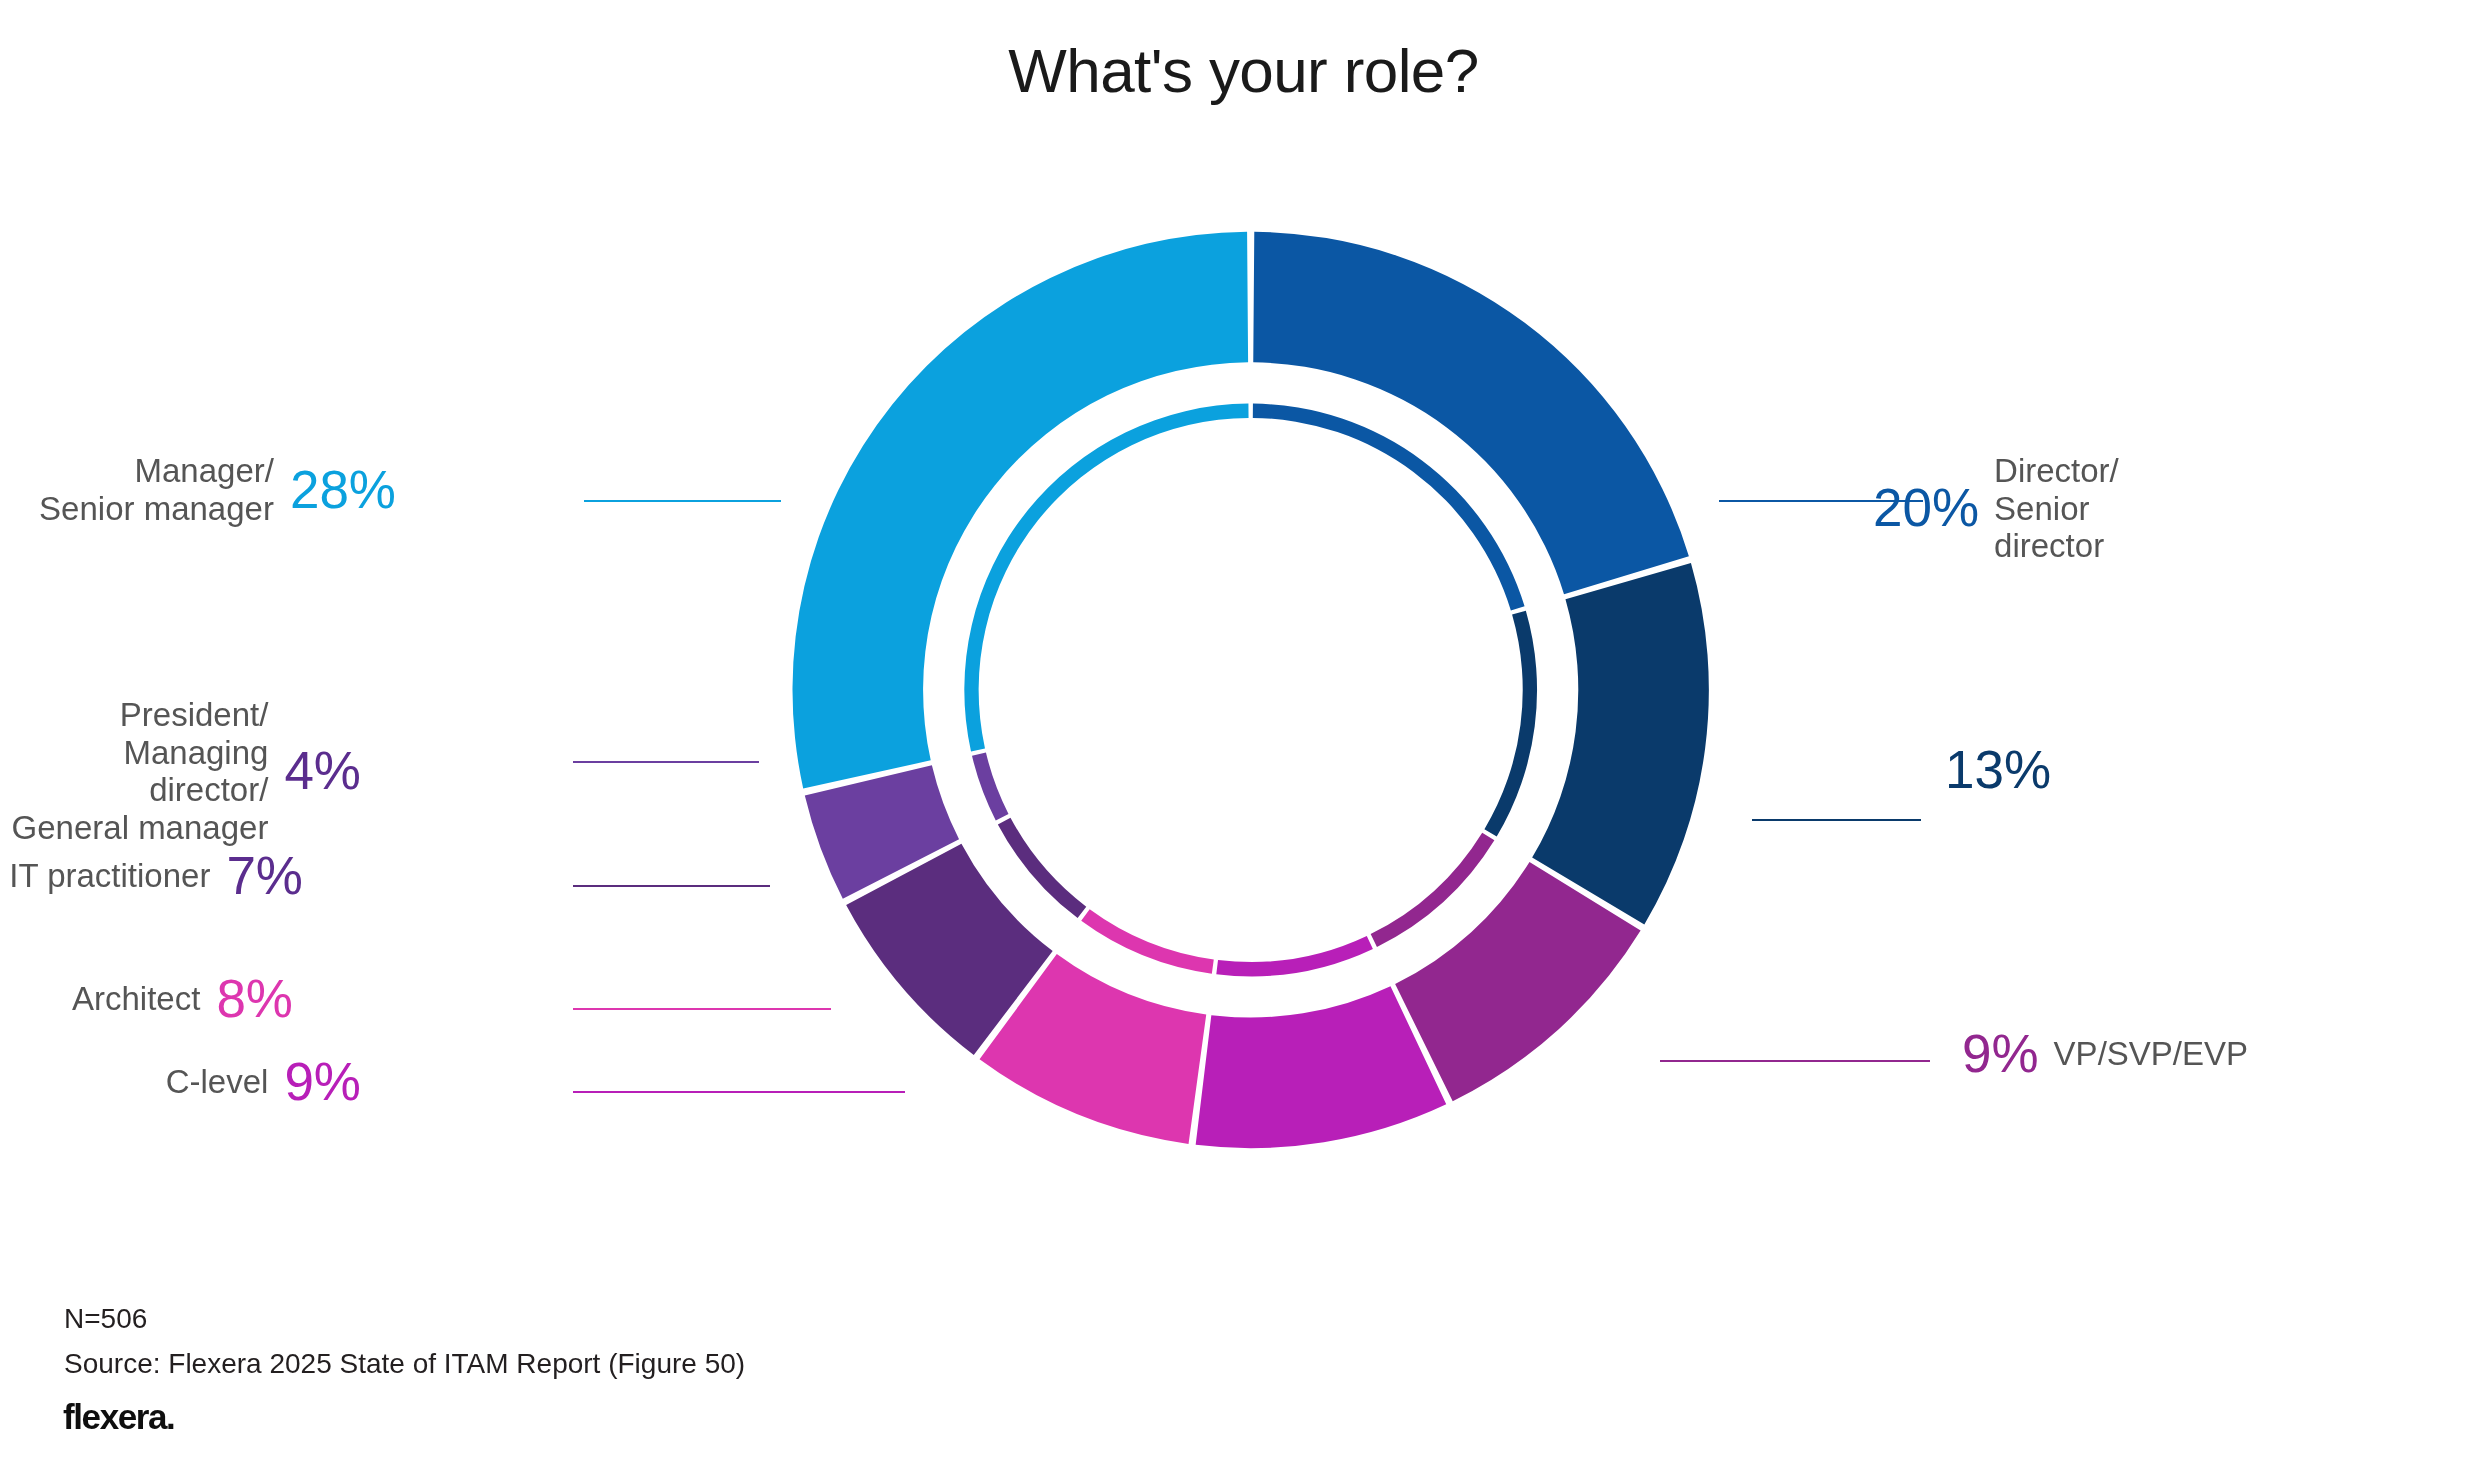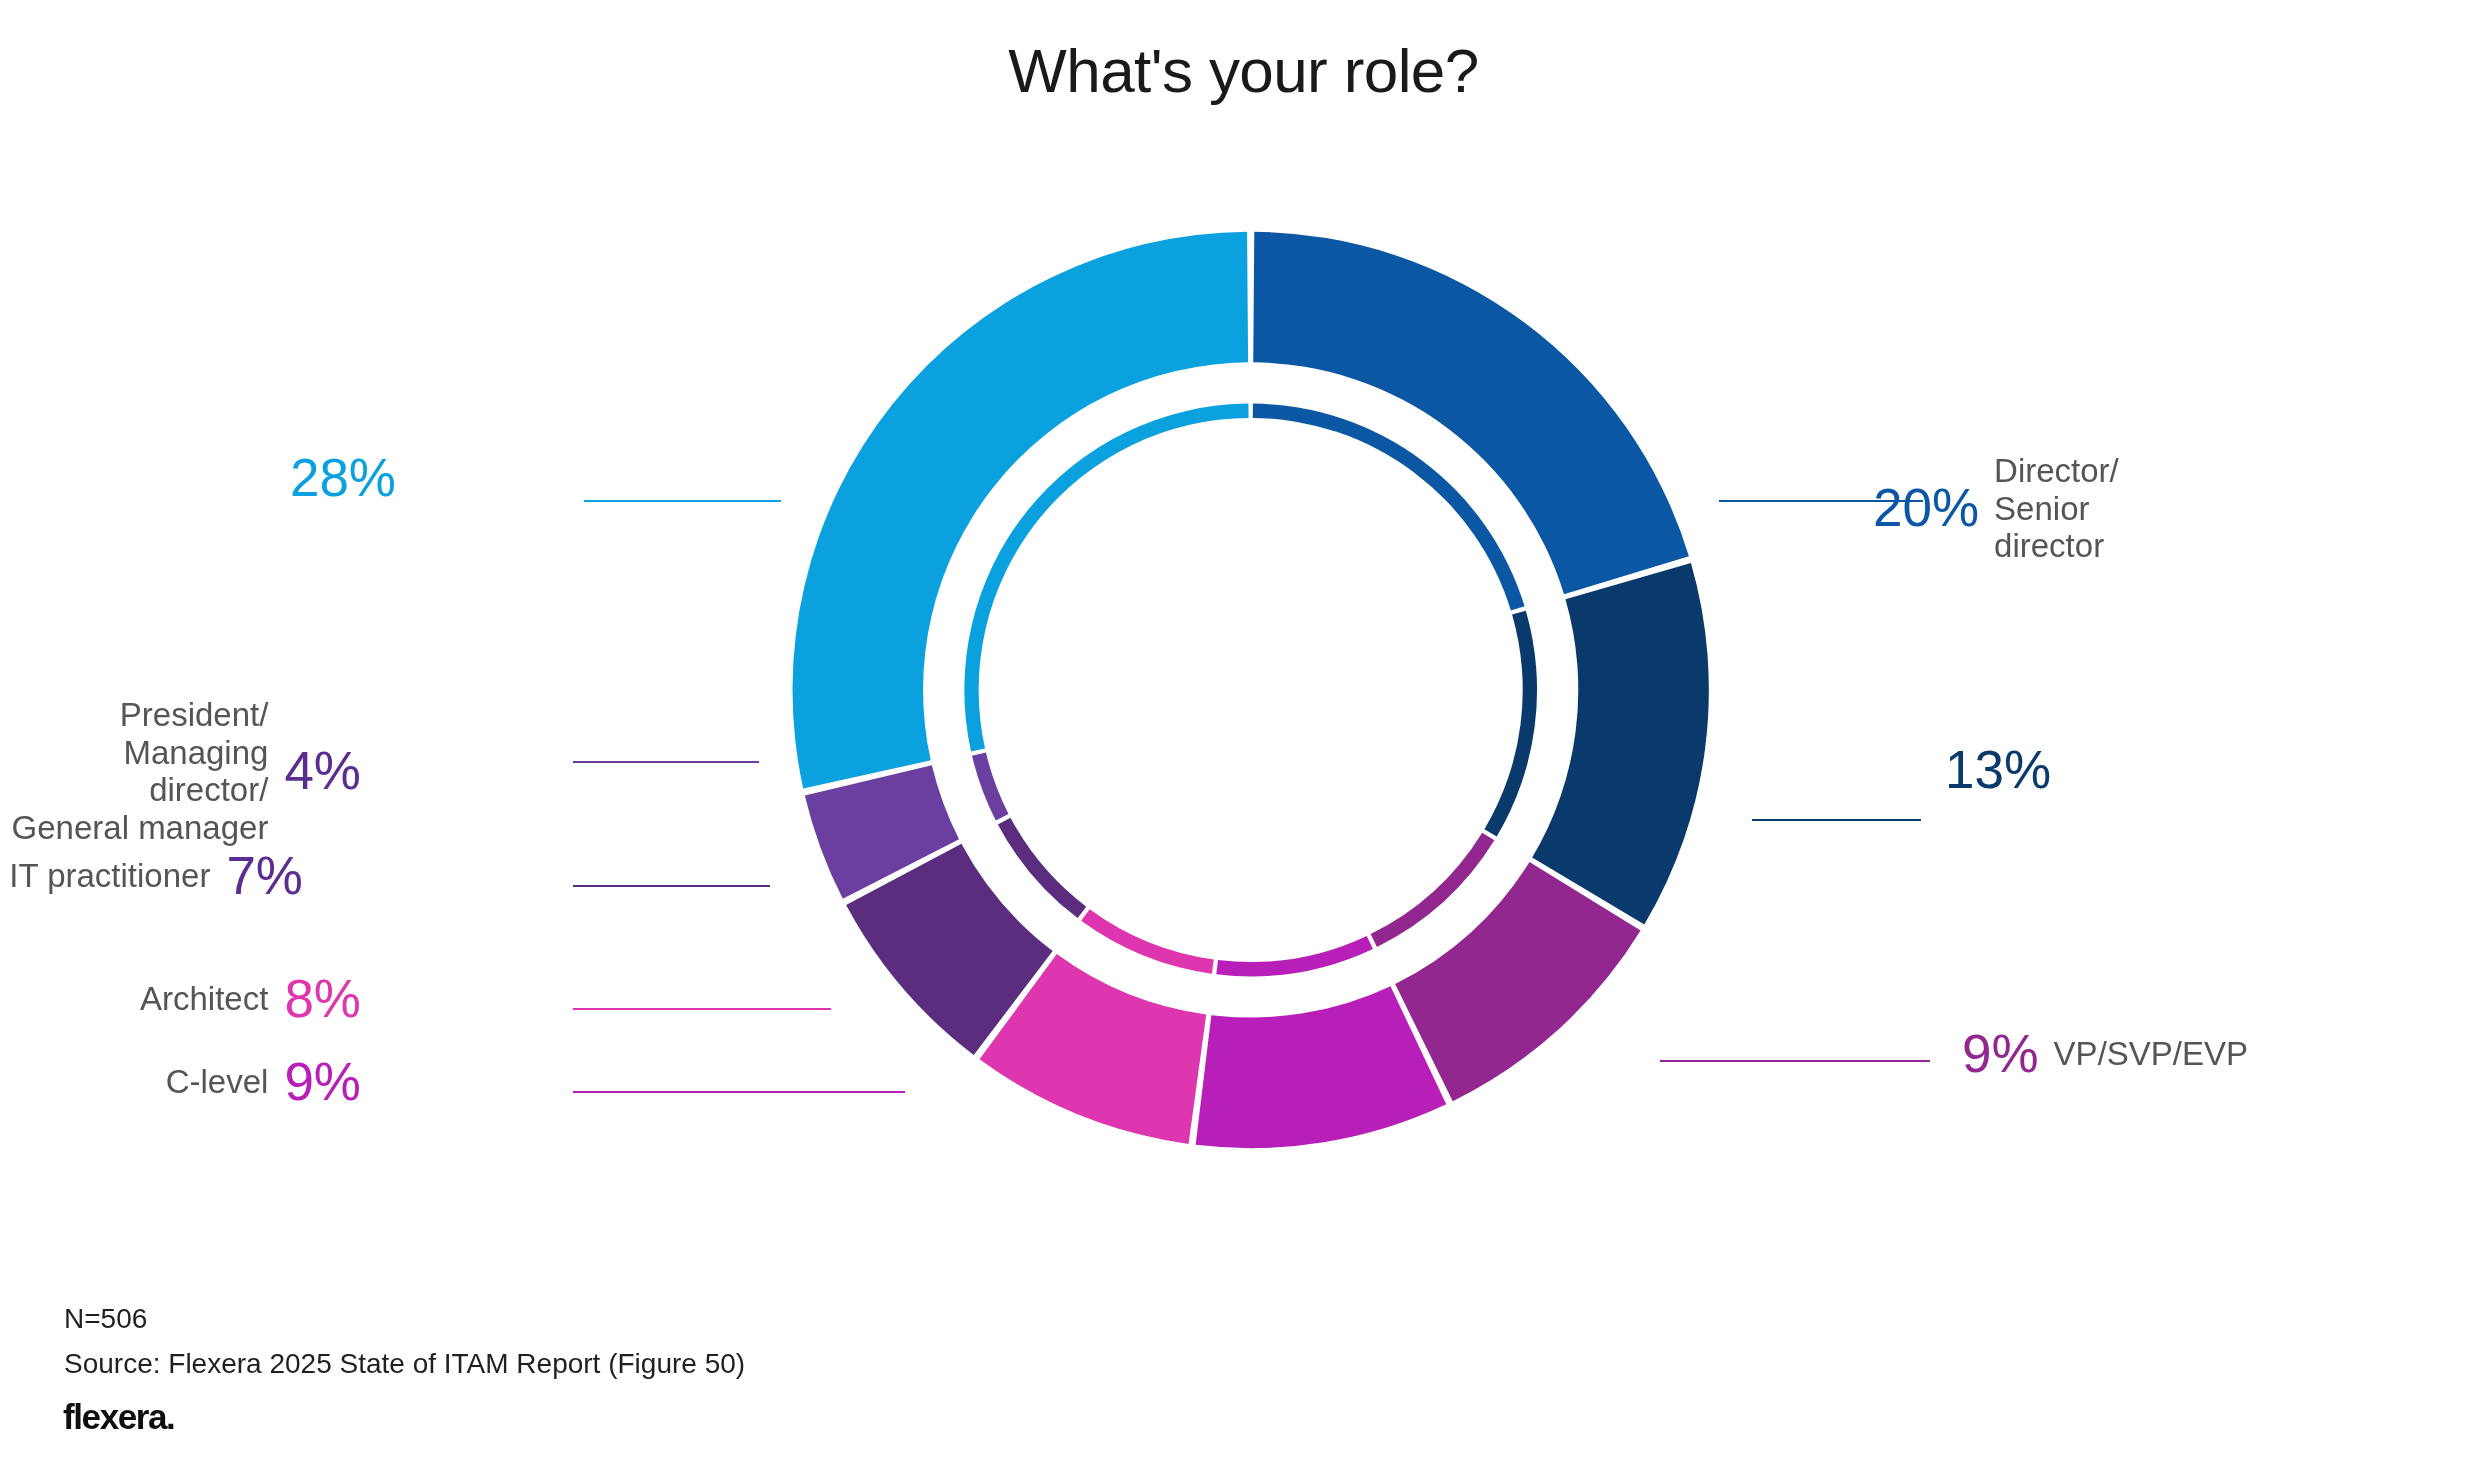--- a/index.html
+++ b/index.html
@@ -68,39 +68,41 @@
         <path d="M1280.5224922677694 1107.5463931845688 A500 500 0 0 1 1075.4732386567382 1293.7667000081547 L1064.4495767239014 1271.328365007747 A475 475 0 0 0 1259.2463676543807 1094.4190735253403 Z" fill="#92278F"></path>
         <path d="M1068.3971184644183 1297.1743798924072 A500 500 0 0 1 794.9581014096598 1341.3818796185728 L797.9601963391767 1316.562785637644 A475 475 0 0 0 1057.7272625411974 1274.565660897787 Z" fill="#B81FB8"></path>
         <path d="M787.1686809386787 1340.3775450647731 A500 500 0 0 1 559.1010699016174 1248.0432026056667 L573.8960164065365 1227.8910424753835 A475 475 0 0 0 790.5602468917448 1315.6086678115344 Z" fill="#DD36AF"></path>
         <path d="M552.8068467446034 1243.345701778694 A500 500 0 0 1 413.5303841632609 1079.7436437754216 L435.60386495509783 1068.0064615866504 A475 475 0 0 0 567.9165044073732 1223.4284166897594 Z" fill="#5B2D7E"></path>
         <path d="M409.8976542744756 1072.780380695168 A500 500 0 0 1 368.42490712605246 960.0855290412712 L392.7536617697498 954.3312525892077 A475 475 0 0 0 432.1527715607518 1061.3913616604098 Z" fill="#6B3FA0"></path>
         <path d="M366.6772497650961 952.4285418453571 A500 500 0 0 1 851.073049555644 345.01542117760516 L851.2693970778619 370.0146501187249 A475 475 0 0 0 391.09338727684127 947.0571147530893 Z" fill="#0BA1DE"></path>
       </g>
   </svg>
 
   <div class="callout left" style="right:1723px;top:452px;">
+    <span class="lbl">Manager/
+Senior manager</span>
     <span class="pct" style="color:#0BA1DE">28%</span>
   </div>
   <div class="leader" style="left:584px;top:500px;width:197px;border-color:#0BA1DE;"></div>
 
   <div class="callout left" style="right:1758px;top:696px;">
     <span class="lbl">President/
 Managing director/
 General manager</span>
     <span class="pct" style="color:#5B2D8E">4%</span>
   </div>
   <div class="leader" style="left:573px;top:761px;width:186px;border-color:#6B3FA0;"></div>
 
   <div class="callout left" style="right:1816px;top:850px;">
     <span class="lbl">IT practitioner</span>
     <span class="pct" style="color:#5B2D8E">7%</span>
   </div>
   <div class="leader" style="left:573px;top:885px;width:197px;border-color:#5B2D7E;"></div>
 
-  <div class="callout left" style="right:1758px;top:973px;">
+  <div class="callout left" style="right:1826px;top:973px;">
     <span class="lbl">Architect</span>
     <span class="pct" style="color:#DD36AF">8%</span>
   </div>
   <div class="leader" style="left:573px;top:1008px;width:258px;border-color:#DD36AF;"></div>
 
   <div class="callout left" style="right:1758px;top:1056px;">
     <span class="lbl">C-level</span>
     <span class="pct" style="color:#B81FB8">9%</span>
   </div>
   <div class="leader" style="left:573px;top:1091px;width:332px;border-color:#B81FB8;"></div>

